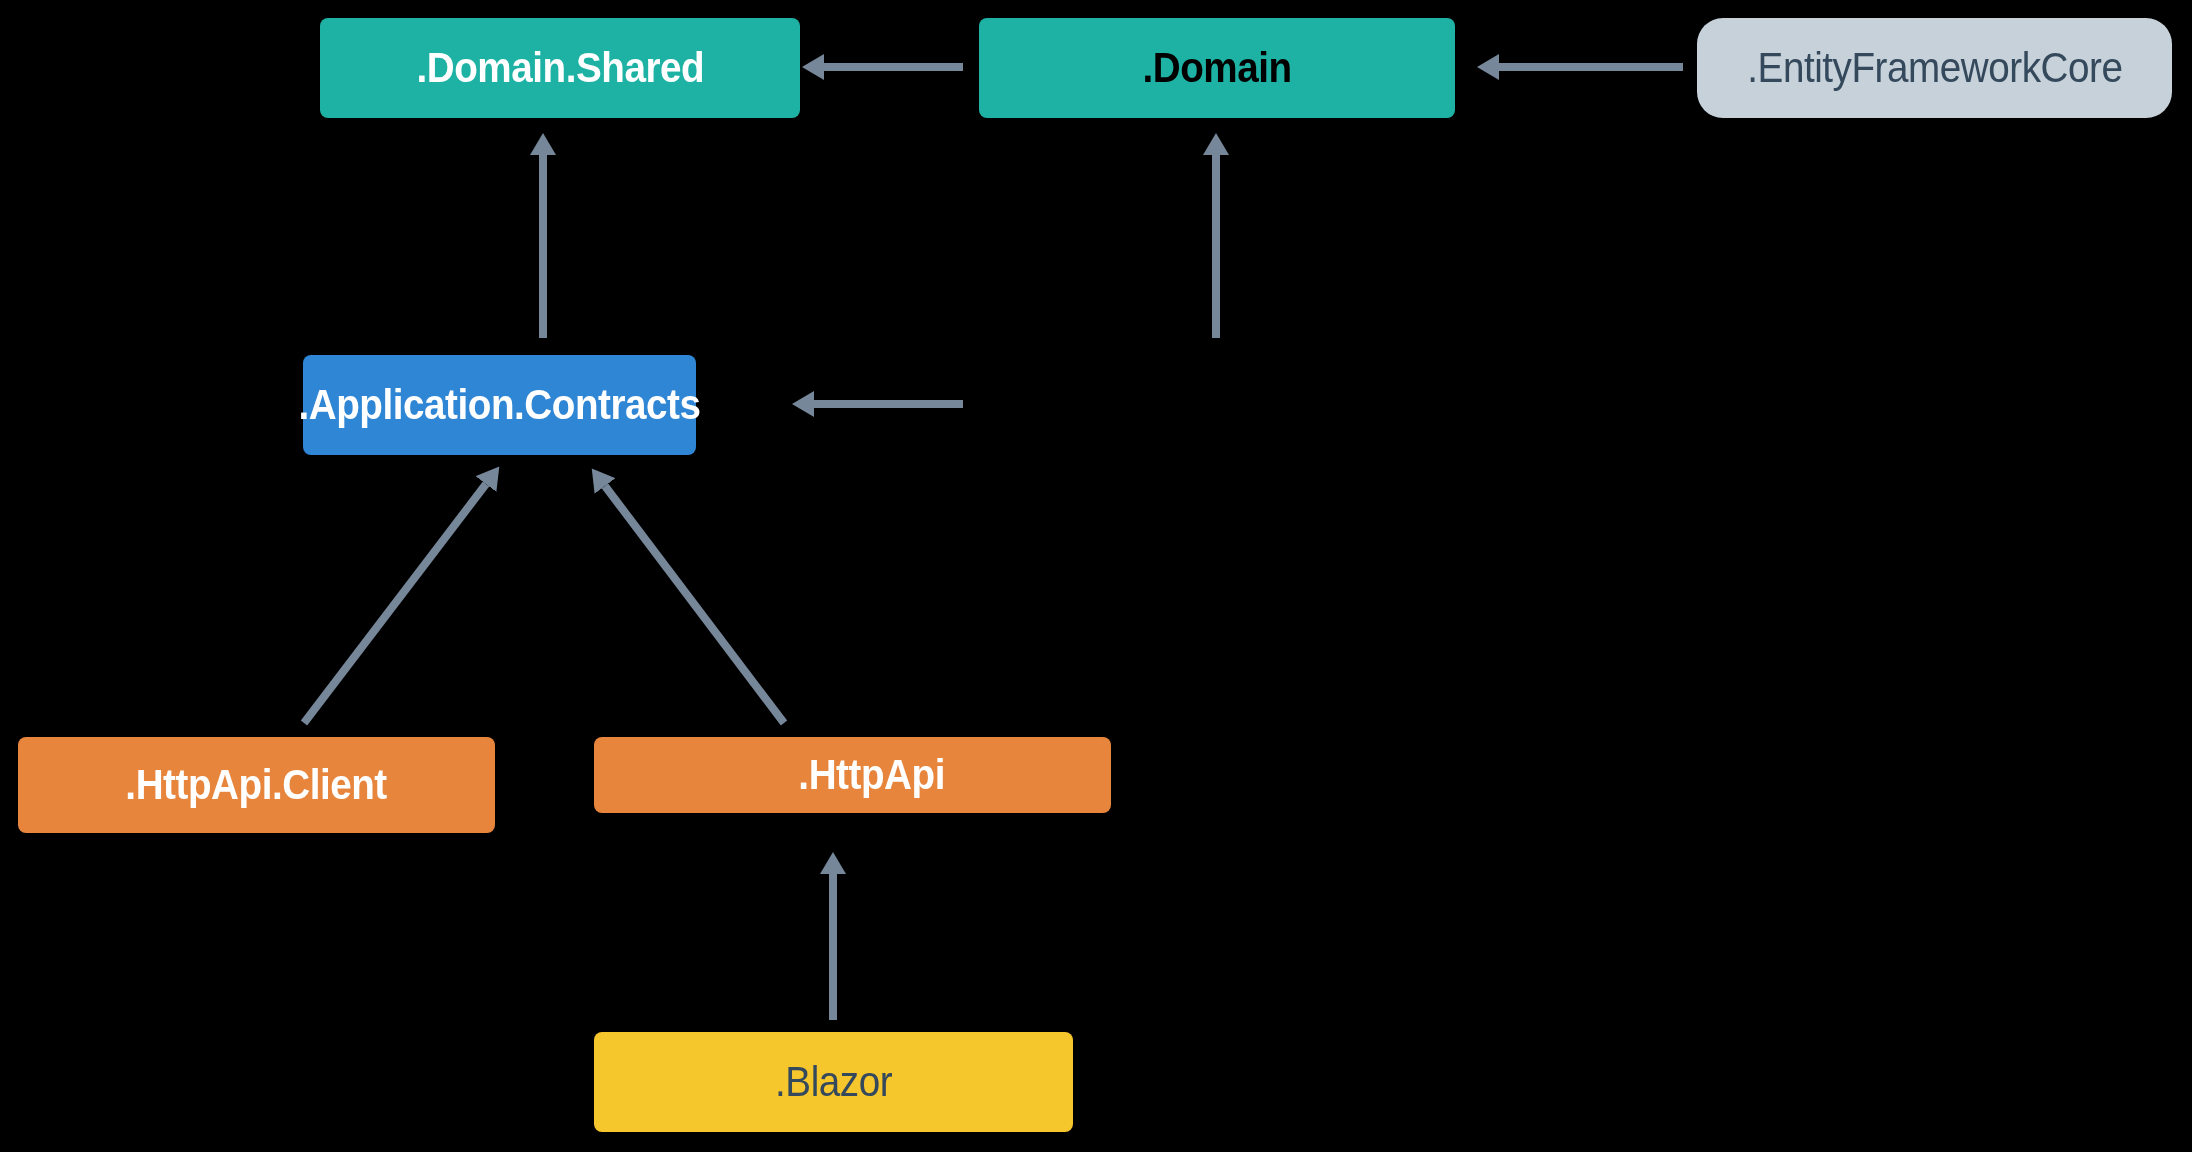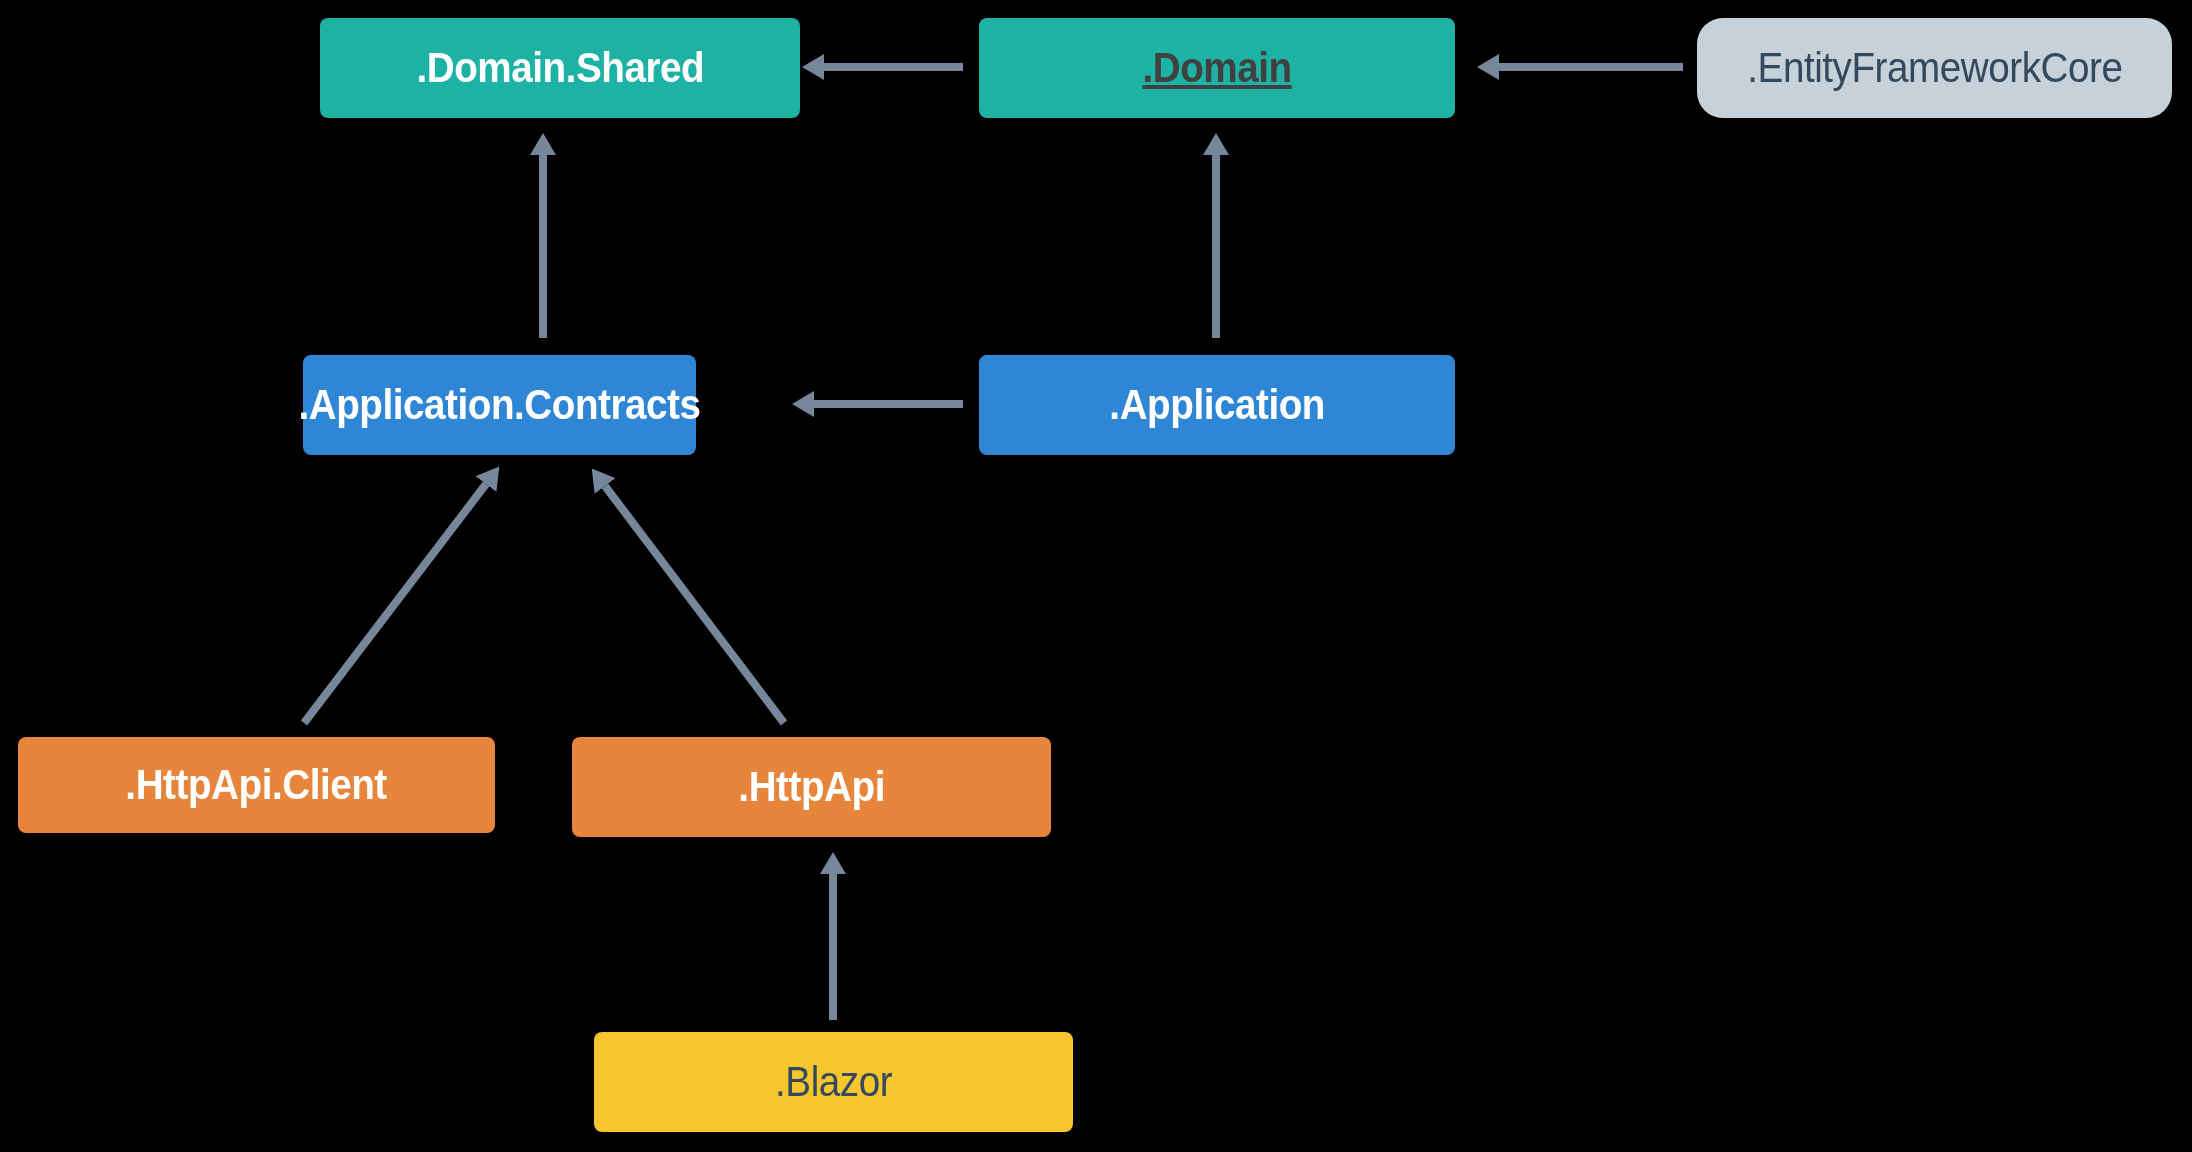--- a/index.html
+++ b/index.html
@@ -32,21 +32,21 @@
   .node.light-text .label { font-weight: 700; }
   .node.dark-text  .label { font-weight: 400; }
 
   
   #node-domain_shared        { left: 320px;  top: 18px;   width: 480px; height: 100px; }
   #node-domain               { left: 979px;  top: 18px;   width: 476px; height: 100px; }
   #node-entity_framework_core{ left: 1697px; top: 18px;   width: 475px; height: 100px; }
   #node-application_contracts{ left: 303px;  top: 355px;  width: 393px; height: 100px; }
   #node-application          { left: 979px;  top: 355px;  width: 476px; height: 100px; }
   #node-httpapi_client       { left: 18px;   top: 737px;  width: 477px; height: 96px; }
-  #node-httpapi              { left: 572px;  top: 737px;  width: 479px; height: 100px; }
+  #node-httpapi              { left: 594px;  top: 737px;  width: 479px; height: 76px; padding-left: 38px; }
   #node-blazor               { left: 594px;  top: 1032px; width: 479px; height: 100px; }
 
   #edges {
     position: absolute;
     left: 0; top: 0;
     width: 2192px;
     height: 1152px;
     pointer-events: none;
   }
   .edge {
@@ -72,35 +72,32 @@
     <line class="edge" x1="963" y1="404" x2="814" y2="404" marker-end="url(#arrowhead)" style="stroke: rgb(118, 135, 154);"></line>
     <line class="edge" x1="304" y1="723" x2="486" y2="484" marker-end="url(#arrowhead)" style="stroke: rgb(118, 135, 154);"></line>
     <line class="edge" x1="784" y1="723" x2="605" y2="486" marker-end="url(#arrowhead)" style="stroke: rgb(118, 135, 154);"></line>
     <line class="edge" x1="833" y1="1020" x2="833" y2="874" marker-end="url(#arrowhead)" style="stroke: rgb(118, 135, 154);"></line>
   </svg>
 
   <div class="node light-text" id="node-domain_shared" style="background: rgb(29, 178, 164); color: rgb(255, 255, 255);">
     <span class="label">.Domain.Shared</span>
   </div>
 
-  <div class="node light-text" id="node-domain" style="background: rgb(29, 178, 164); color: #404040; text-decoration: underline;">
+  <div class="node light-text" id="node-domain" style="background: rgb(29, 178, 164); color: #000000;">
     <span class="label">.Domain</span>
   </div>
 
   <div class="node dark-text" id="node-entity_framework_core" style="background: rgb(199, 209, 218); color: rgb(53, 73, 92); border-radius: 26px;">
     <span class="label">.EntityFrameworkCore</span>
   </div>
 
   <div class="node light-text" id="node-application_contracts" style="background: rgb(46, 134, 213); color: rgb(255, 255, 255);">
     <span class="label">.Application.Contracts</span>
   </div>
 
-  <div class="node light-text" id="node-application" style="background: rgb(46, 134, 213); color: rgb(255, 255, 255);">
-    <span class="label">.Application</span>
-  </div>
 
   <div class="node light-text" id="node-httpapi_client" style="background: rgb(231, 133, 61); color: rgb(255, 255, 255);">
     <span class="label">.HttpApi.Client</span>
   </div>
 
   <div class="node light-text" id="node-httpapi" style="background: rgb(231, 133, 61); color: rgb(255, 255, 255);">
     <span class="label">.HttpApi</span>
   </div>
 
   <div class="node dark-text" id="node-blazor" style="background: rgb(246, 198, 45); color: rgb(53, 73, 92);">

